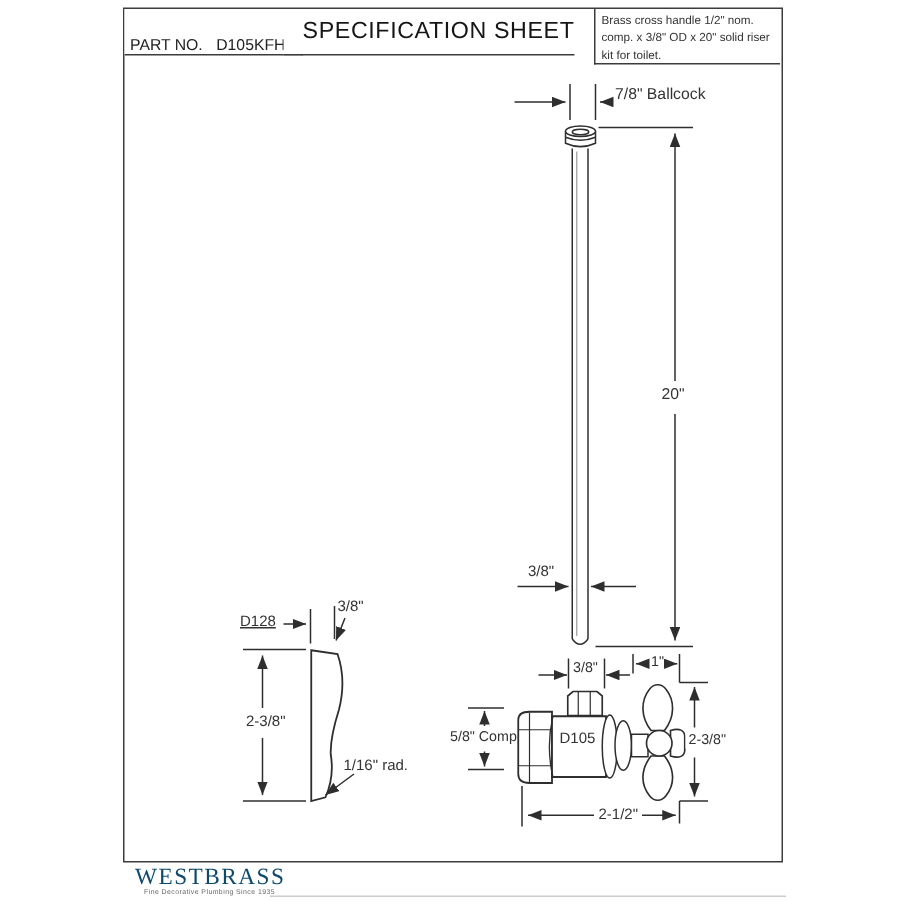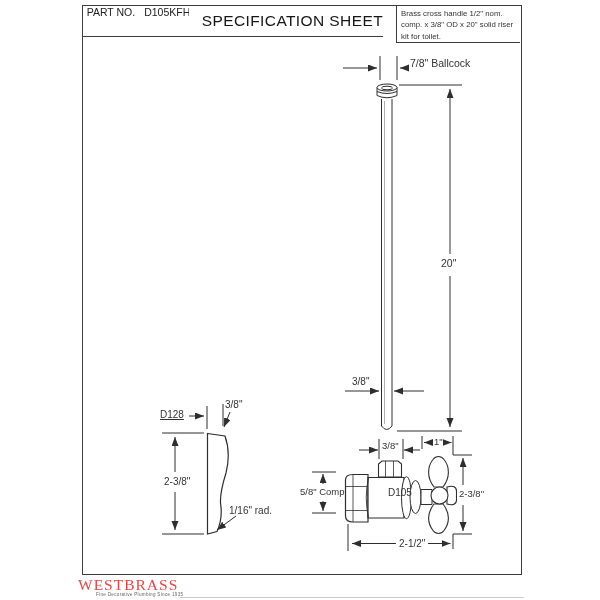--- a/index.html
+++ b/index.html
@@ -2,33 +2,33 @@
 <html><head>
 <meta charset="utf-8">
 <style>
   html,body{margin:0;padding:0;background:#fff;}
   #page{position:relative;width:600px;height:600px;background:#fff;overflow:hidden;
         font-family:"Liberation Sans",sans-serif;}
   
   .sheet{position:absolute;left:82px;top:5px;width:438px;height:568px;border:1px solid #3c3c3c;}
   .cell{position:absolute;box-sizing:border-box;background:#fff;}
   .cell-part{left:0;top:0;width:119px;height:31px;border-right:1px solid #3c3c3c;border-bottom:1px solid #3c3c3c;
-             display:flex;align-items:flex-start;justify-content:center;gap:9px;font-size:10.5px;color:#222;}
+             display:flex;align-items:flex-end;justify-content:center;gap:9px;font-size:10.5px;color:#222;}
   .cell-title{left:106px;top:0;width:194px;height:31px;border-bottom:1px solid #3c3c3c;
              display:flex;align-items:center;justify-content:flex-end;font-size:15.5px;letter-spacing:.4px;color:#161616;}
   .cell-desc{left:313px;top:0;width:124px;height:37px;border-left:1px solid #3c3c3c;border-bottom:1px solid #3c3c3c;
              padding:2px 4px;font-size:7.8px;line-height:1.45;color:#333;}
   
   .lbl{position:absolute;font-size:10px;color:#333;white-space:nowrap;line-height:1.1;}
   .bgw{background:#fff;padding:0 2px;}
   .fs95{font-size:9.5px;}
   .fs105{font-size:10.5px;}
   
-  .brand{position:absolute;left:78px;top:576px;font-family:"Liberation Serif",serif;
-         font-size:15.5px;letter-spacing:1px;color:#ef4444;}
+  .brand{position:absolute;left:90px;top:576px;font-family:"Liberation Serif",serif;
+         font-size:15.5px;letter-spacing:1px;color:#0c4a6e;}
   .tagline{position:absolute;left:96px;top:592px;font-size:4.6px;letter-spacing:.3px;color:#666;}
   .contact{position:absolute;left:216px;top:584px;font-size:8px;color:#2e2e2e;white-space:pre;}
   .footrule{position:absolute;left:180px;top:597px;width:344px;height:1px;background:#cccccc;}
   svg{position:absolute;left:0;top:0;}
 </style>
 </head>
 <body>
 
 <div id="page">
 
@@ -149,21 +149,21 @@
   <span class="lbl" style="left:352px;top:376px;">3/8"</span>
 
   <span class="lbl" style="left:160px;top:409px;text-decoration:underline;">D128</span>
   <span class="lbl" style="left:225px;top:399px;">3/8"</span>
   <span class="lbl bgw" style="left:162px;top:476px;">2-3/8"</span>
   <span class="lbl" style="left:229px;top:505px;">1/16" rad.</span>
 
   <span class="lbl fs95" style="left:382px;top:441px;">3/8"</span>
   <span class="lbl fs95" style="left:434px;top:437px;">1"</span>
   <span class="lbl fs95" style="left:300px;top:487px;">5/8" Comp</span>
-  <span class="lbl" style="left:373px;top:487px;margin-left:15px;">D105</span>
+  <span class="lbl" style="left:373px;top:487px;">D105</span>
   <span class="lbl bgw fs95" style="left:457px;top:489px;">2-3/8"</span>
   <span class="lbl bgw" style="left:397px;top:538px;">2-1/2"</span>
 
   <span class="brand">WESTBRASS</span>
   <span class="tagline">Fine Decorative Plumbing Since 1935</span>
   <div class="footrule"></div>
 
 </div>
 
 </body></html>

